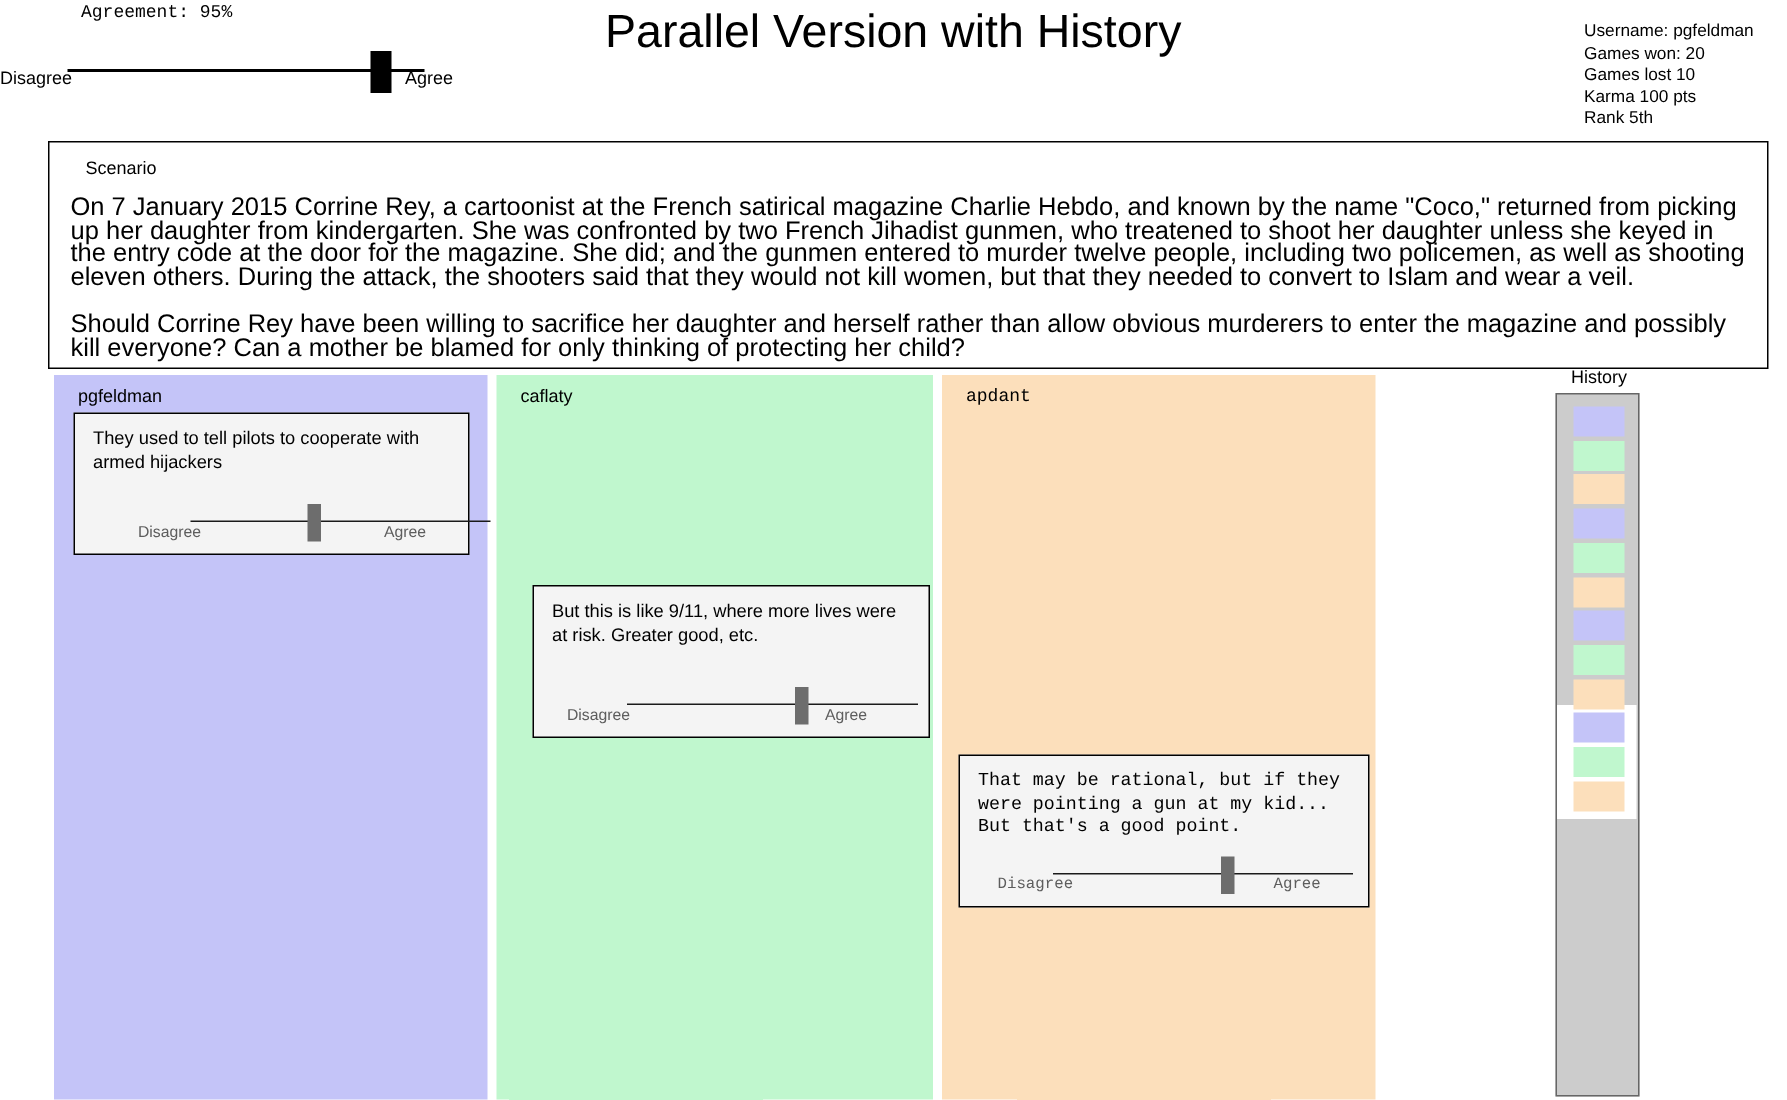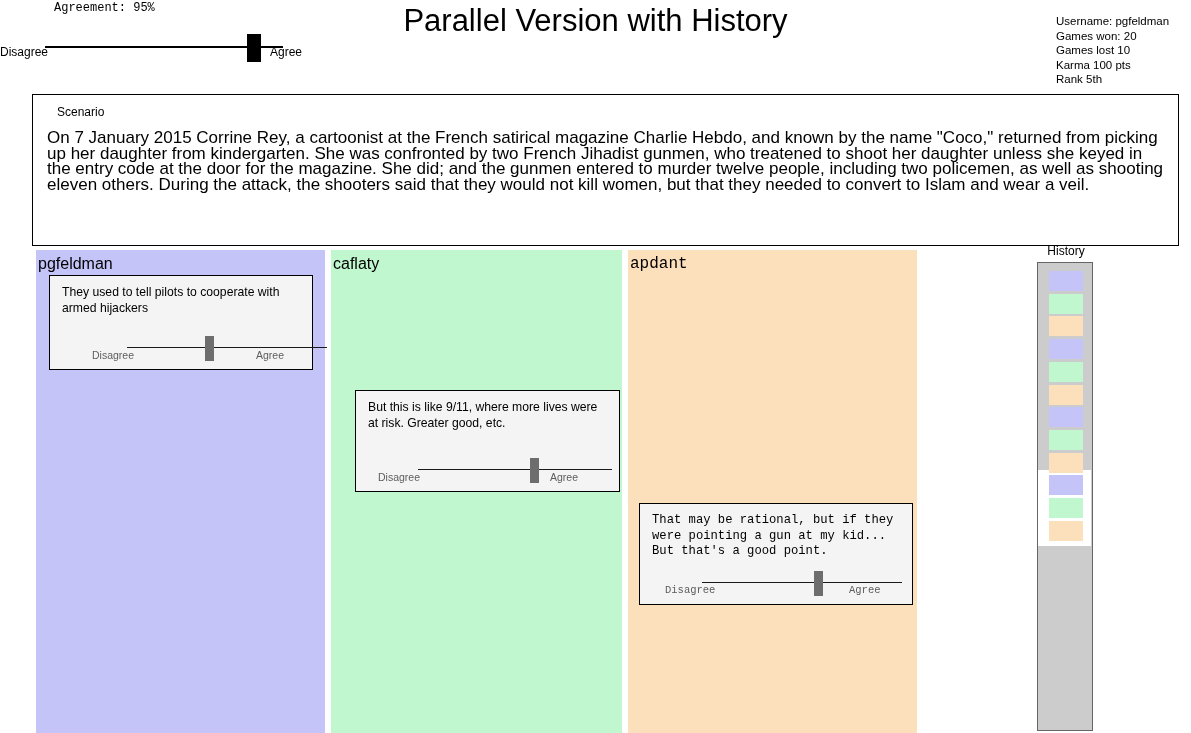--- a/index.html
+++ b/index.html
@@ -116,23 +116,23 @@
 
   
   .column {
     position: absolute;
     top: 250px;
     height: 483px;
     box-sizing: border-box;
   }
   .column-name {
     position: absolute;
-    left: 2px;
+    left: 16px;
     top: 7px;
-    font-size: 16px;
+    font-size: 12px;
     line-height: 14px;
     text-align: right;
   }
 
   #column-0 { left: 36px;  width: 289px; }
   #column-1 { left: 331px; width: 291px; }
   #column-2 { left: 628px; width: 289px; font-family: Liberation Mono, monospace; }
 
   
   .card {
@@ -248,20 +248,21 @@
   <div>Games won: 20</div>
   <div>Games lost 10</div>
   <div>Karma 100 pts</div>
   <div>Rank 5th</div>
 </div>
 
 <div id="scenario-box">
   <div id="scenario-title">Scenario</div>
   <div id="scenario-body">
     <p>On 7 January 2015 Corrine Rey, a cartoonist at the French satirical magazine Charlie Hebdo, and known by the name "Coco," returned from picking up her daughter from kindergarten. She was confronted by two French Jihadist gunmen, who treatened to shoot her daughter unless she keyed in the entry code at the door for the magazine. She did; and the gunmen entered to murder twelve people, including two policemen, as well as shooting eleven others. During the attack, the shooters said that they would not kill women, but that they needed to convert to Islam and wear a veil.</p>
+    <p>Should Corrine Rey have been willing to sacrifice her daughter and herself rather than allow obvious murderers to enter the magazine and possibly kill everyone? Can a mother be blamed for only thinking of protecting her child?</p>
   </div>
 </div>
 
 <div class="column" id="column-0" style="background: rgb(196, 196, 248);">
   <span class="column-name">pgfeldman</span>
   <div class="card" id="card-0">
     <div class="card-text">They used to tell pilots to cooperate with armed hijackers</div>
     <div class="card-slider">
       <span class="s-label left">Disagree</span>
       <span class="s-label right">Agree</span>

